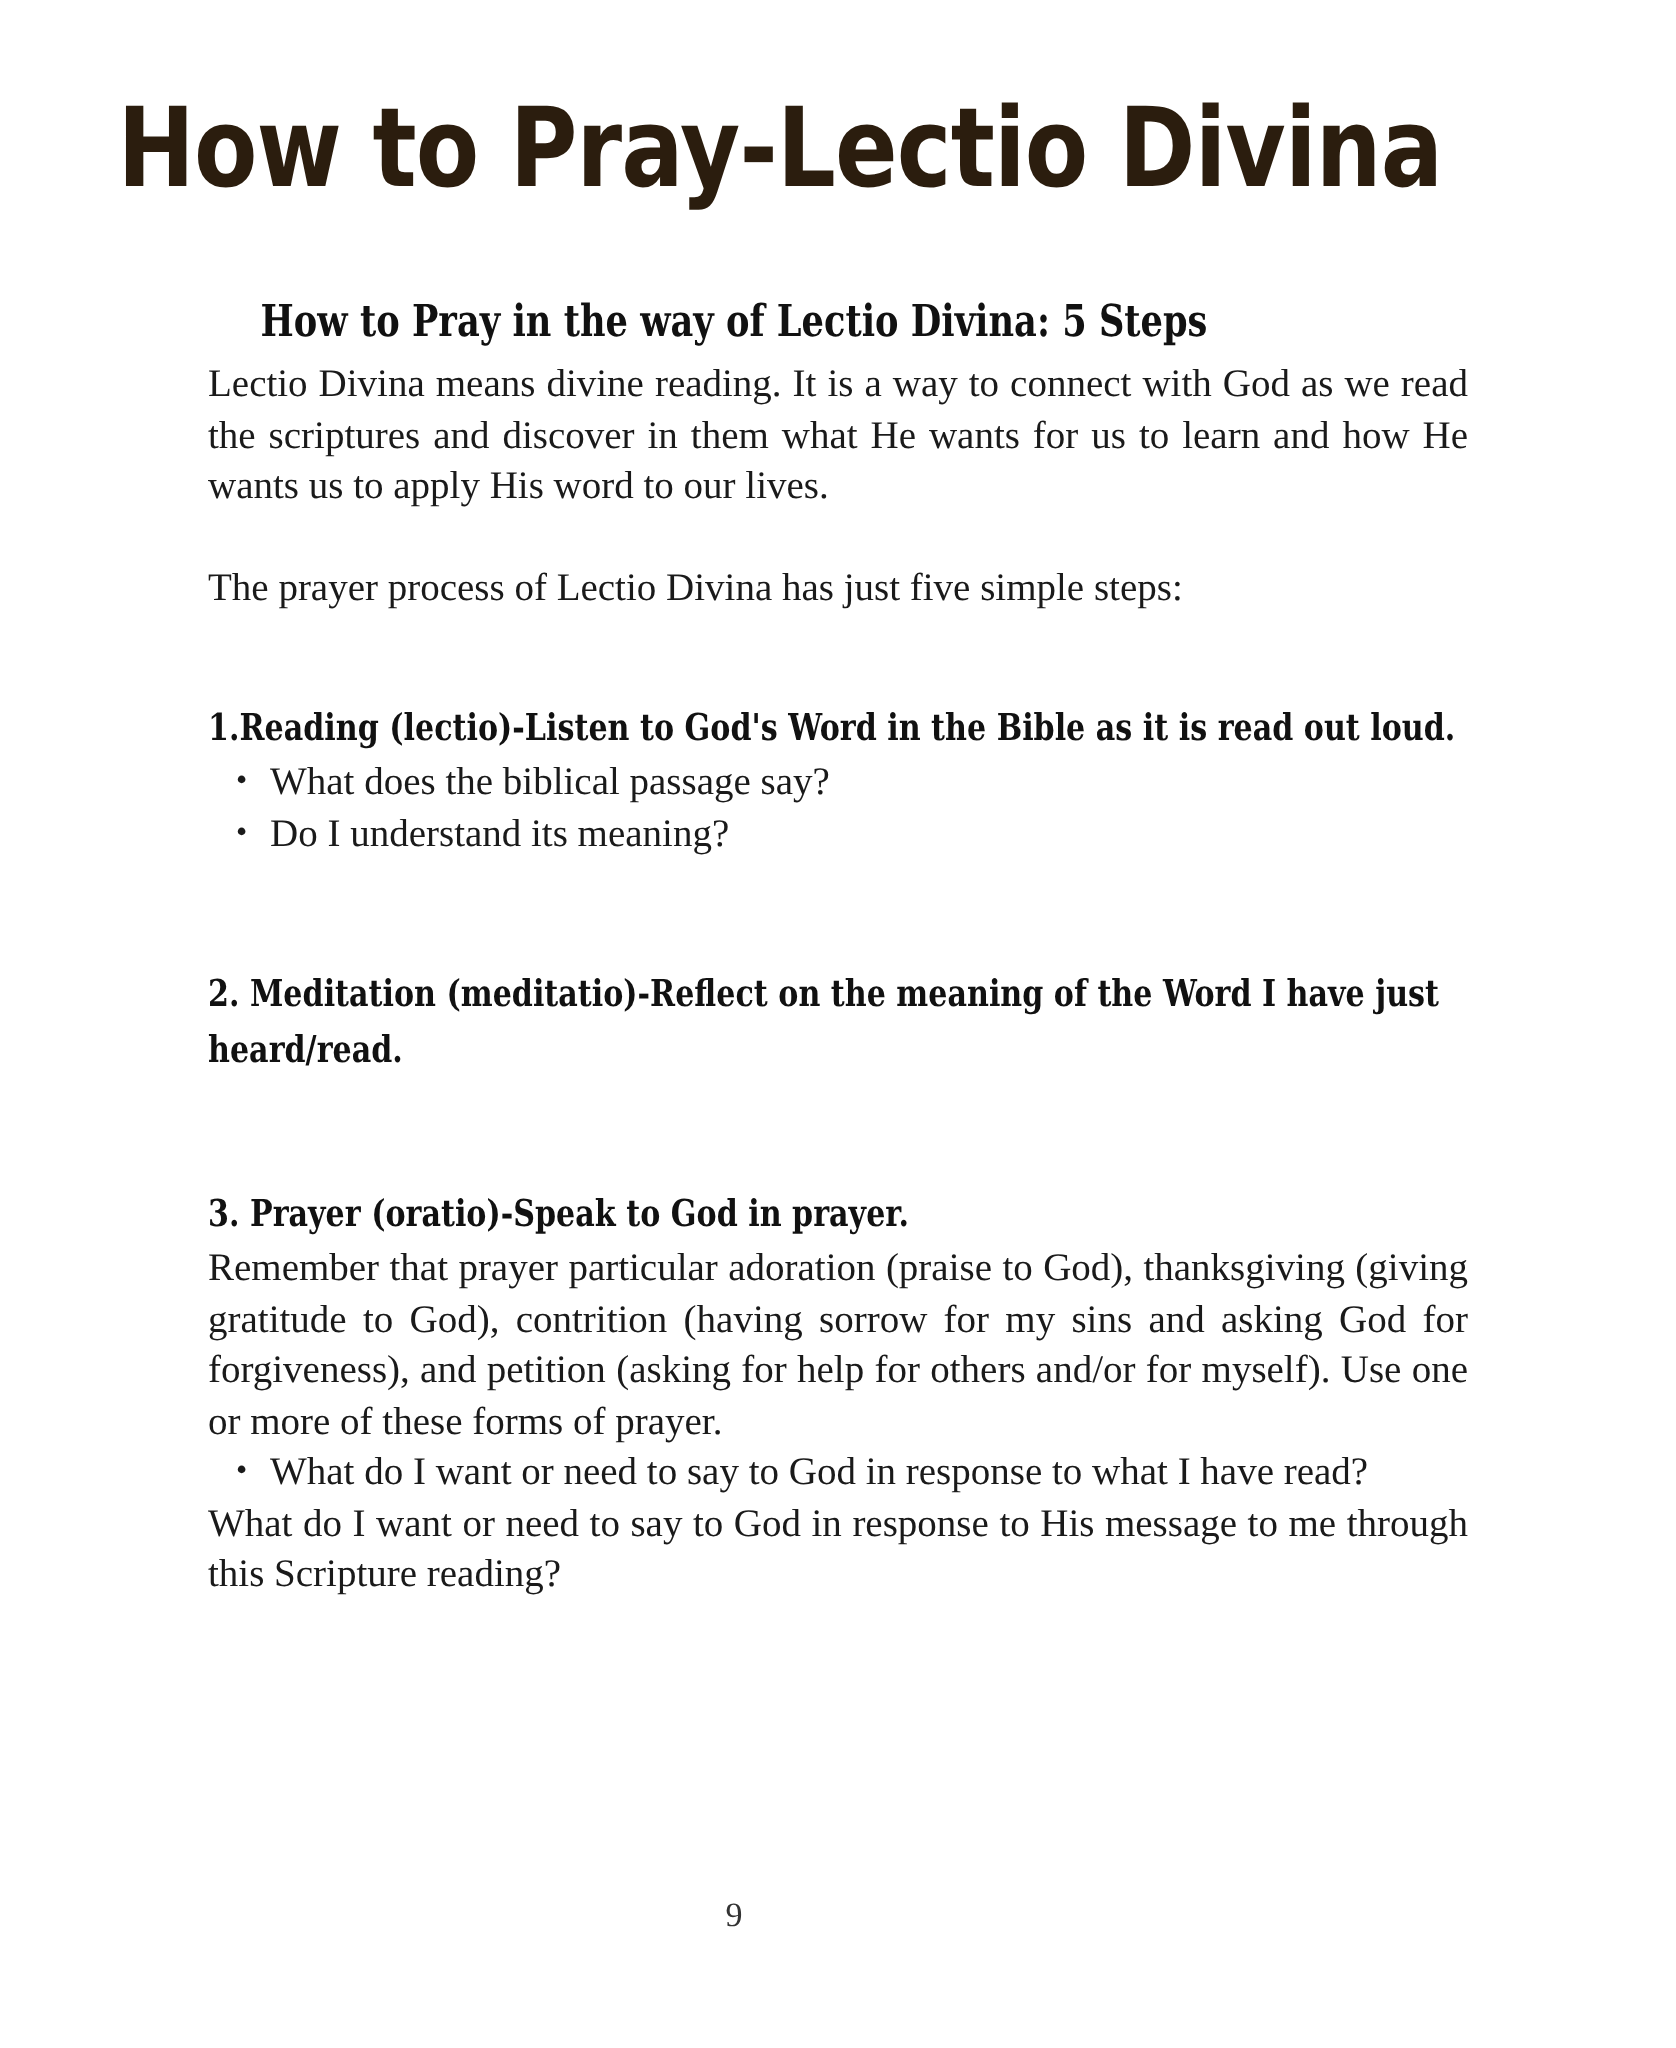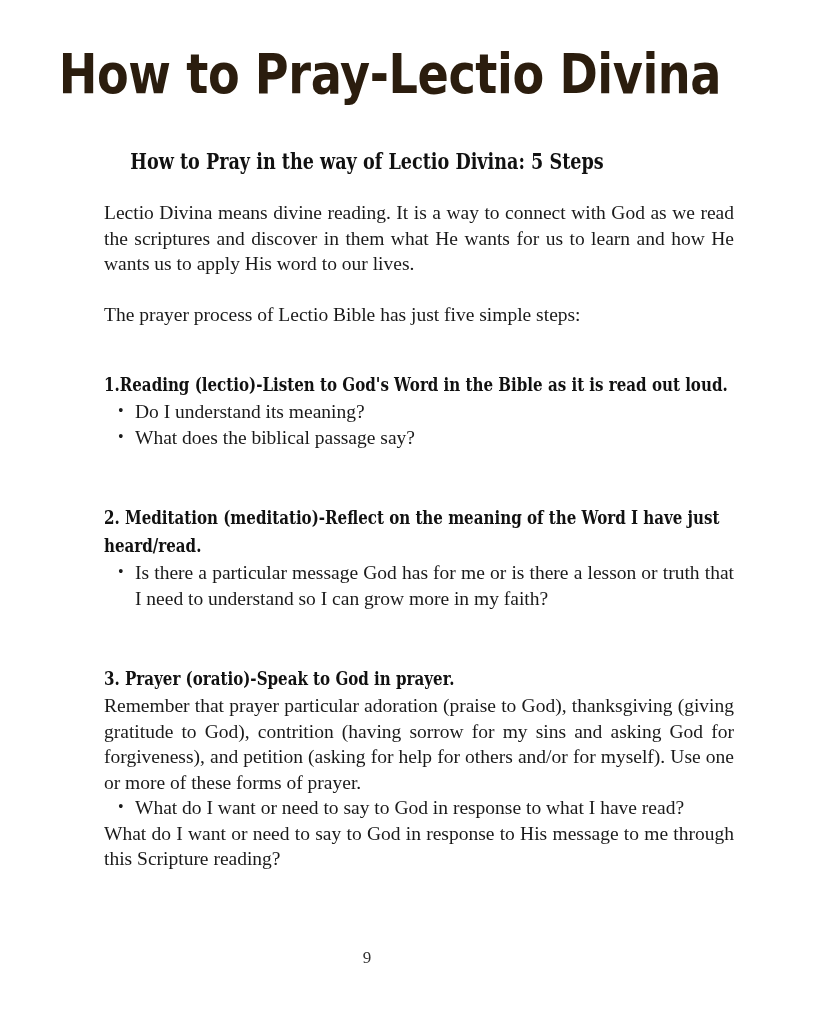--- a/index.html
+++ b/index.html
@@ -54,21 +54,21 @@
     padding-top: 44px;
     transform: scaleX(0.80);
     transform-origin: 50% 50%;
     white-space: nowrap;
   }
 
   
   .content {
     position: absolute;
     left: 104px;
-    top: 200px;
+    top: 180px;
     width: 630px;
   }
 
   p.body-text {
     font-family: "Liberation Serif", "DejaVu Serif", serif;
     font-size: 19.5px;
     line-height: 25.5px;
     text-align: justify;
     text-justify: inter-word;
     margin: 0;
@@ -139,35 +139,34 @@
   <h1 class="doc-title">How to Pray-Lectio Divina</h1>
 
   <h2 class="subtitle">How to Pray in the way of Lectio Divina: 5 Steps</h2>
 
   <div class="content">
 
     <p class="body-text">Lectio Divina means divine reading. It is a way to connect with God as we read the scriptures and discover in them what He wants for us to learn and how He wants us to apply His word to our lives.</p>
 
     <div class="gap-sm"></div>
 
-    <p class="body-text">The prayer process of Lectio Bible has just five simple steps:</p>
+    <p class="body-text">The prayer process of Lectio Divina has just five simple steps:</p>
 
     <div class="gap-md"></div>
 
     <h3 class="step-head">1.Reading (lectio)-Listen to God's Word in the Bible as it is read out loud.</h3>
     <ul class="step-list">
+      <li class="single">What does the biblical passage say?</li>
       <li class="single">Do I understand its meaning?</li>
-      <li class="single">What does the biblical passage say?</li>
     </ul>
 
     <div class="gap-lg"></div>
 
     <h3 class="step-head">2. Meditation (meditatio)-Reflect on the meaning of the Word I have just heard/read.</h3>
     <ul class="step-list">
-      <li>Is there a particular message God has for me or is there a lesson or truth that I need to understand so I can grow more in my faith?</li>
     </ul>
 
     <div class="gap-lg"></div>
 
     <h3 class="step-head">3. Prayer (oratio)-Speak to God in prayer.</h3>
     <p class="body-text">Remember that prayer particular adoration (praise to God), thanksgiving (giving gratitude to God), contrition (having sorrow for my sins and asking God for forgiveness), and petition (asking for help for others and/or for myself). Use one or more of these forms of prayer.</p>
     <ul class="step-list">
       <li>What do I want or need to say to God in response to what I have read?</li>
     </ul>
     <p class="body-text">What do I want or need to say to God in response to His message to me through this Scripture reading?</p>

